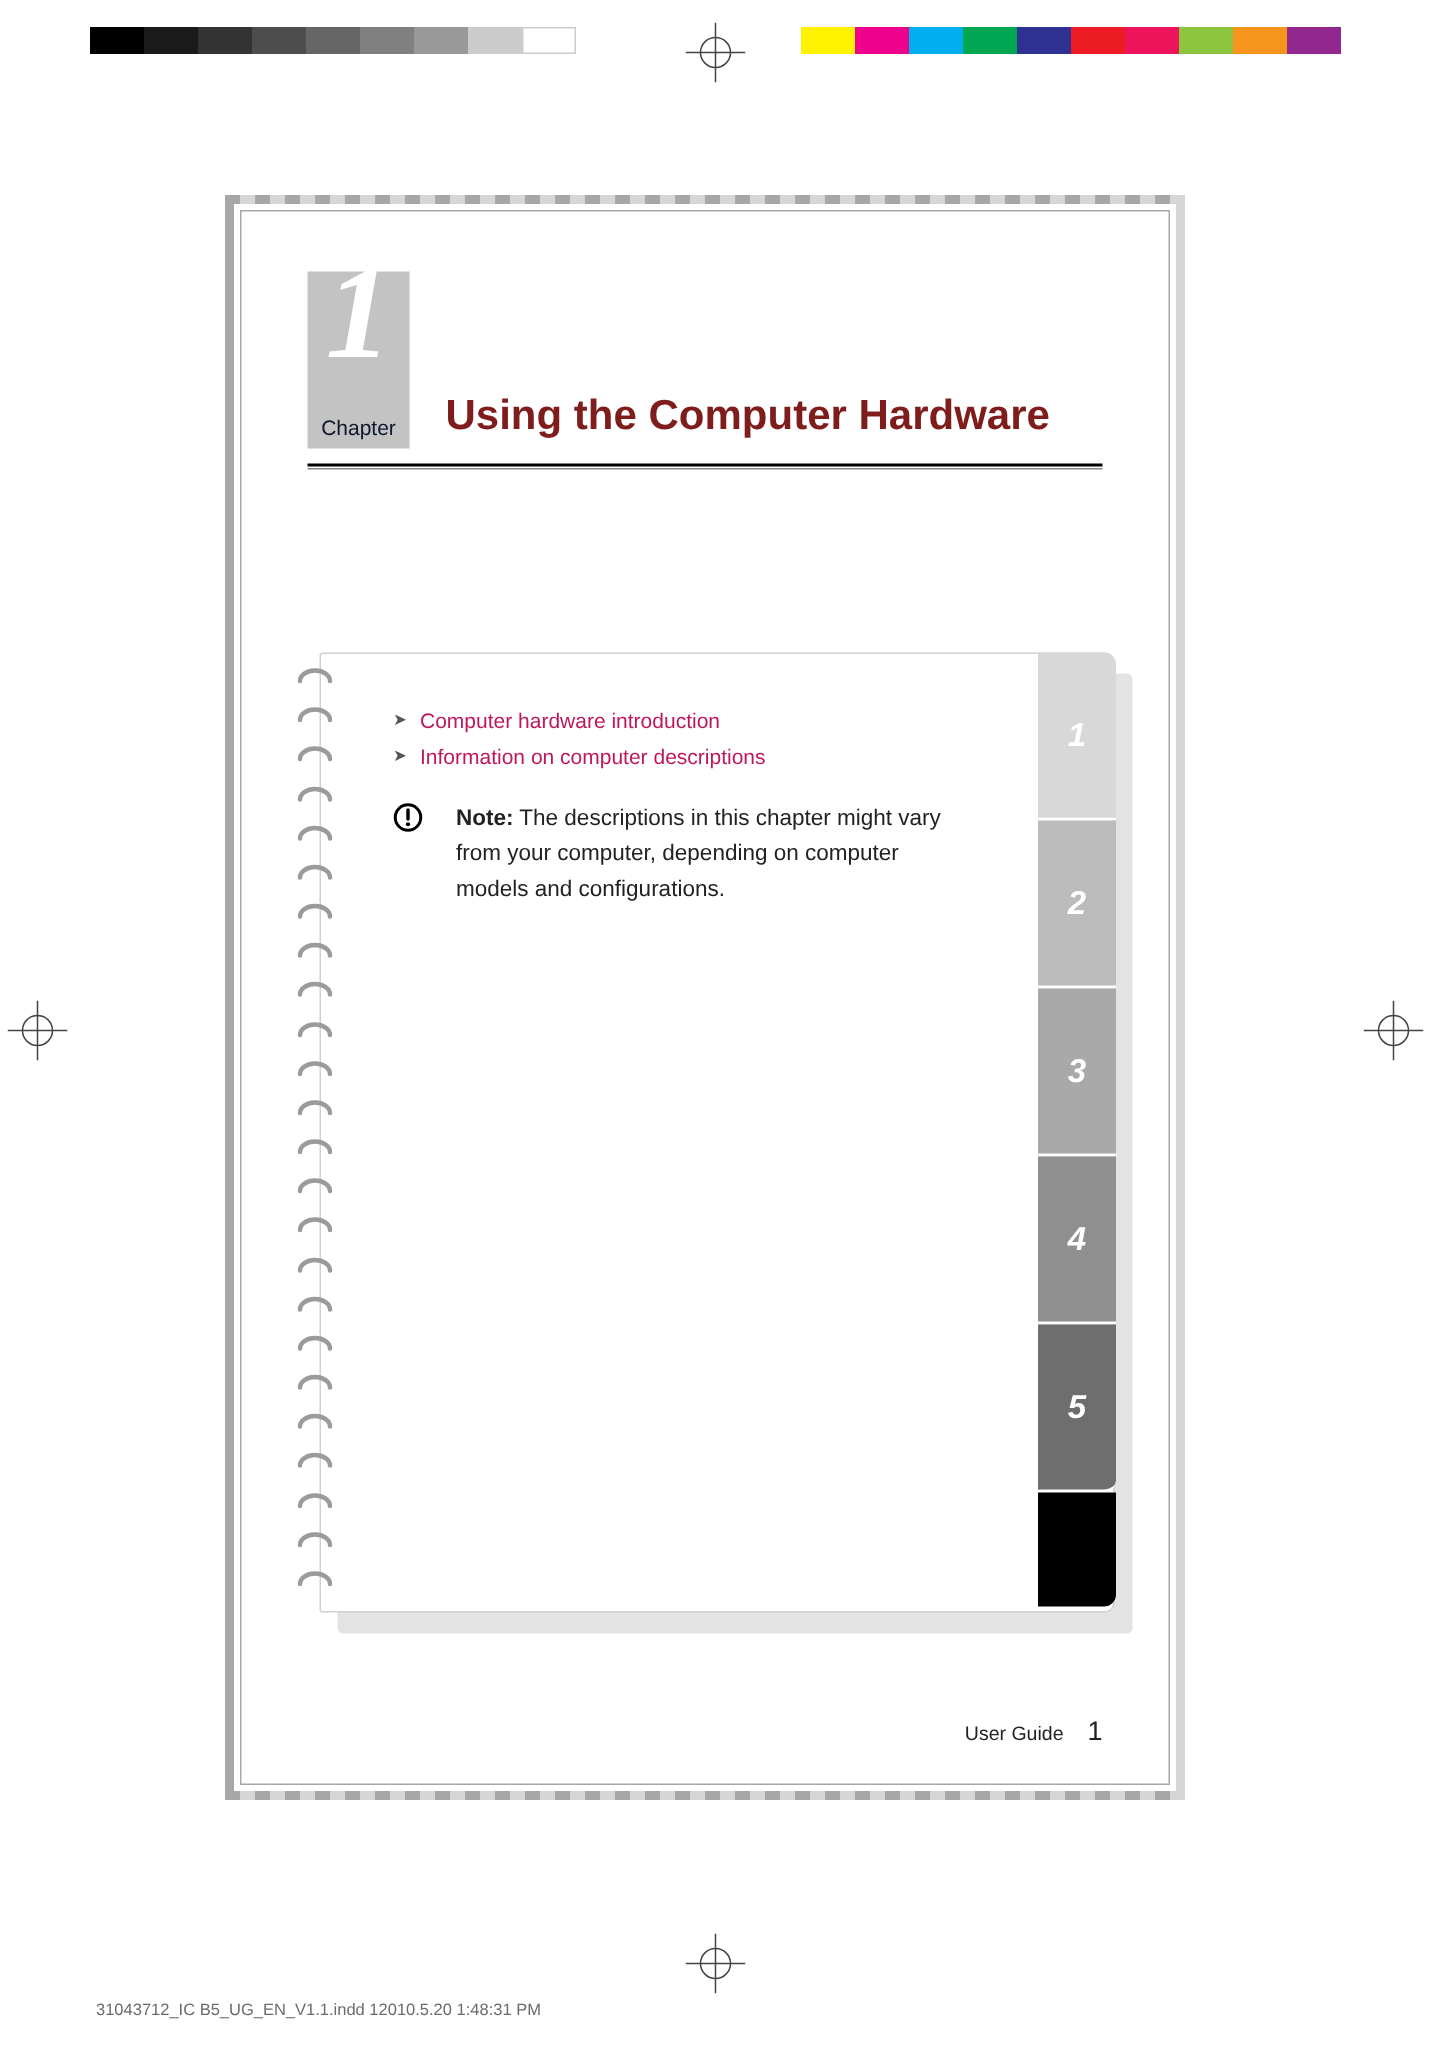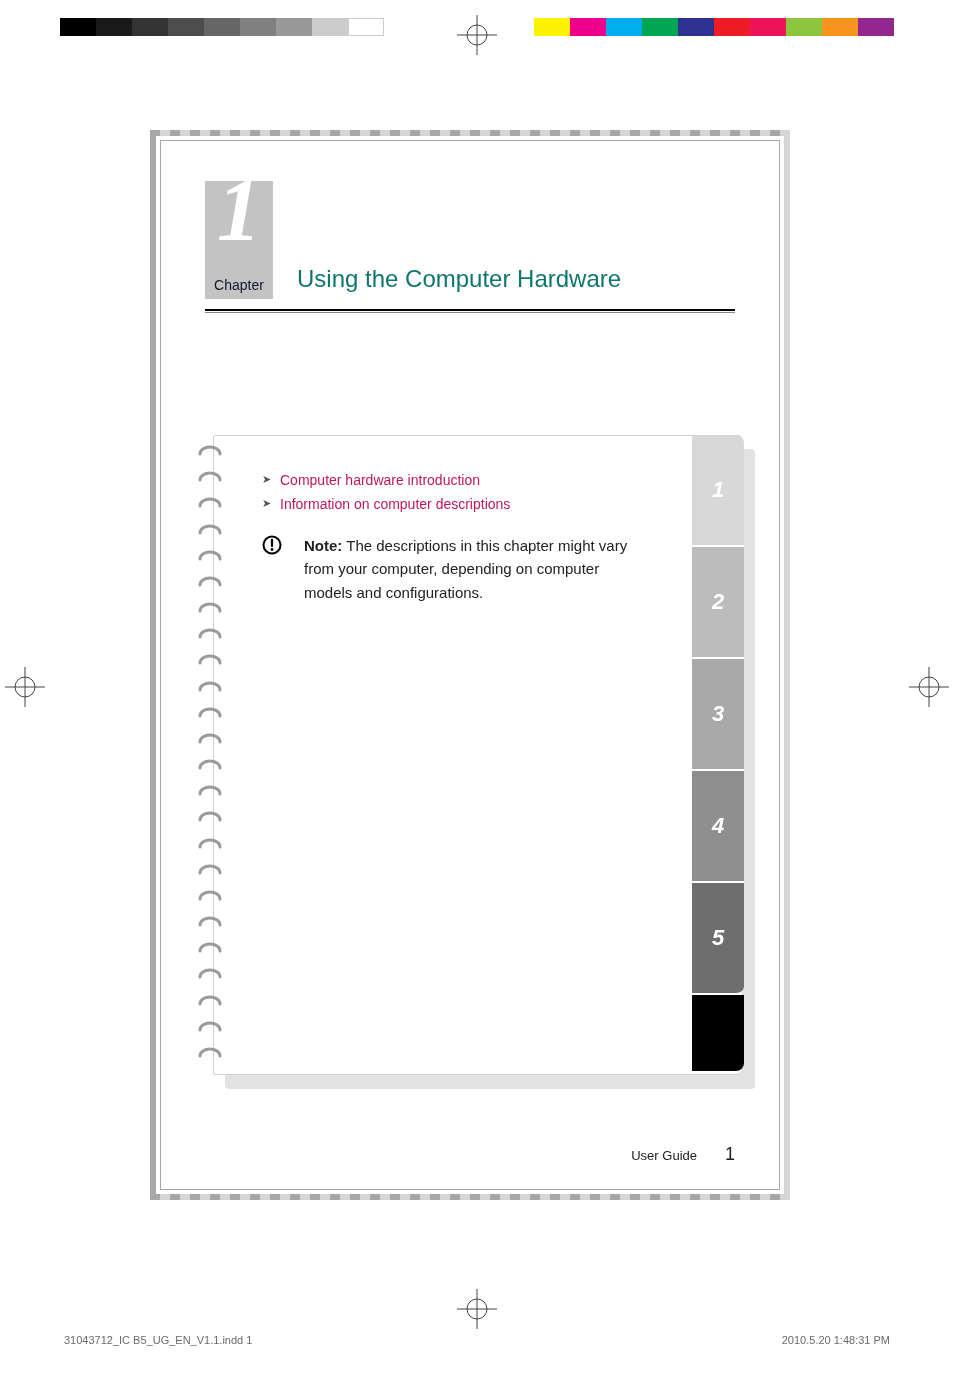--- a/index.html
+++ b/index.html
@@ -14,21 +14,21 @@
 .reg-right{position:absolute;right:5px;top:50%;transform:translateY(-50%)}
 .reg-bottom{position:absolute;left:50%;bottom:45px;transform:translateX(-50%)}
 .reg{width:40px;height:40px}
 .reg svg{display:block}
 .page-frame{position:absolute;left:150px;top:130px;width:640px;height:1070px;background:#fff;border:6px solid;border-image:repeating-linear-gradient(90deg,#a7a7a7 0 10px,#d6d6d6 10px 20px) 6;padding:4px}
 .page-inner{width:100%;height:100%;border:1px solid #a7a7a7;position:relative;padding:40px 44px}
 .chapter-header{display:flex;align-items:flex-end;gap:24px}
 .chapter-block{width:68px;height:118px;background:#c3c3c3;position:relative;display:flex;flex-direction:column;align-items:center;justify-content:flex-end;padding-bottom:6px}
 .big-one{font-family:"Times New Roman",serif;font-style:italic;font-size:88px;color:#fff;font-weight:600;line-height:.8;position:absolute;top:-6px;left:50%;transform:translateX(-50%)}
 .chapter-label{font-size:14px;color:#0f172a}
-.chapter-title{font-size:24px;font-weight:normal;color:#0f766e;flex:1;padding-bottom:6px}
+.chapter-title{font-size:28px;font-weight:bold;color:#7f1d1d;flex:1;padding-bottom:6px}
 .rules{margin-top:10px;border-top:2px solid #000;height:4px;border-bottom:1px solid #888}
 .notebook{position:absolute;left:52px;top:294px;width:530px;height:640px}
 .notebook-shadow{position:absolute;left:12px;top:14px;width:100%;height:100%;background:#e3e3e3;border-radius:4px}
 .notebook-page{position:absolute;left:0;top:0;width:100%;height:100%;background:#fff;border:1px solid #d0d0d0;border-radius:2px 6px 6px 2px;padding:36px 30px 30px 48px}
 .spiral{position:absolute;left:-20px;top:8px;bottom:8px;width:34px;display:flex;flex-direction:column;justify-content:space-between}
 .ring svg{display:block}
 .notebook-title{font-size:19px;font-weight:bold;line-height:1.5;margin-bottom:34px}
 .topics{list-style:none;font-size:14px;color:#be185d}
 .topics li{margin-bottom:8px;position:relative;padding-left:18px}
 .topics li::before{content:"\2794";position:absolute;left:0;top:1px;font-size:11px;color:#333;transform:scaleX(.8);}
@@ -40,23 +40,23 @@
 .note-icon{width:20px;height:20px;flex-shrink:0;margin-top:1px}
 .tabs{position:absolute;right:-2px;top:-1px;width:52px;display:flex;flex-direction:column}
 .tab{height:112px;display:flex;align-items:center;justify-content:center;font-style:italic;font-weight:bold;font-size:22px;color:#fff;font-family:Arial,sans-serif;border-bottom:2px solid #fff}
 .tab:nth-child(1){background:#d8d8d8;border-top-right-radius:8px}
 .tab:nth-child(2){background:#bcbcbc}
 .tab:nth-child(3){background:#a9a9a9}
 .tab:nth-child(4){background:#8f8f8f}
 .tab:nth-child(5){background:#6e6e6e;border-bottom-right-radius:8px}
 .tab-extra{height:76px;background:#000;border-bottom-right-radius:8px}
 .tab:last-of-type{border-bottom-right-radius:0}
-.footer{position:absolute;right:44px;bottom:24px;font-size:13px;color:#222;display:flex;align-items:baseline;gap:28px}
+.footer{position:absolute;right:44px;bottom:24px;font-size:13px;color:#222;display:flex;align-items:baseline;gap:16px}
 .footer .pg{font-size:18px}
-.imposition{position:absolute;left:64px;right:64px;bottom:28px;display:flex;justify-content:space-between;font-size:11px;color:#6b6b6b;font-family:Arial,sans-serif}
+.imposition{position:absolute;left:64px;right:64px;bottom:28px;display:flex;justify-content:flex-start;font-size:11px;color:#6b6b6b;font-family:Arial,sans-serif}
 </style>
 </head>
 <body>
 
 <div class="proof-bars">
   <div class="gray-bars">
     <div class="sw" style="background:#000"></div>
     <div class="sw" style="background:#1a1a1a"></div>
     <div class="sw" style="background:#333"></div>
     <div class="sw" style="background:#4d4d4d"></div>

